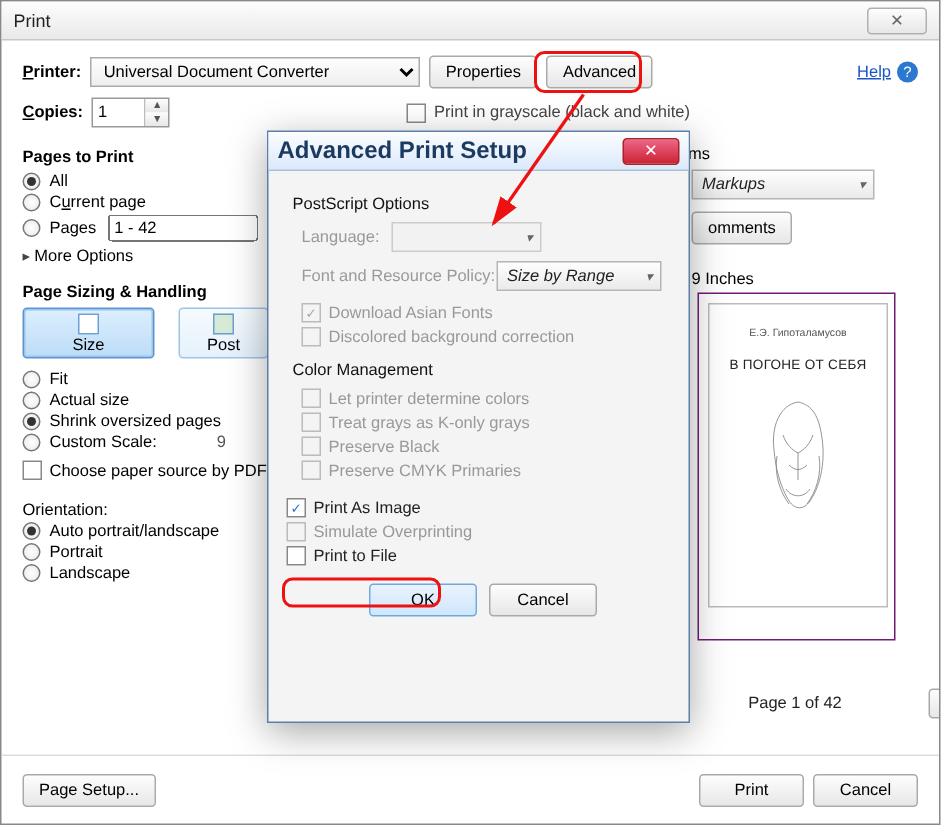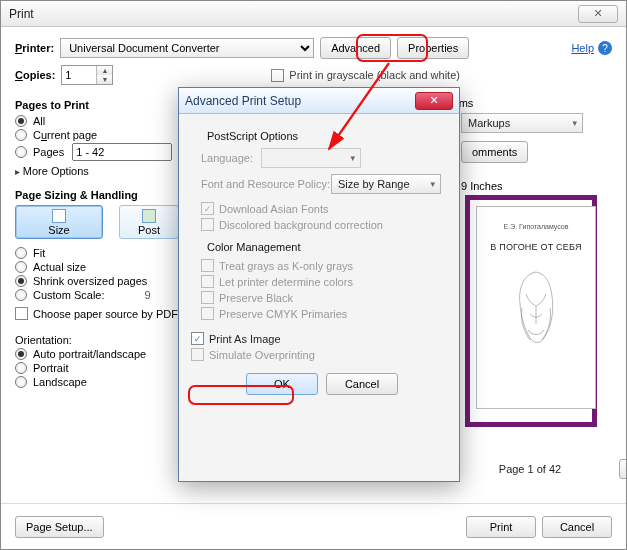--- a/index.html
+++ b/index.html
@@ -40,41 +40,41 @@
   .radio .dot.on::after { content:""; width:6px; height:6px; border-radius:50%; background:#333; }
 
   .size-btns { display:flex; gap:16px; margin:4px 0 8px 0; }
   .size-btn { width: 88px; height: 34px; border: 1px solid #9ec4e8; border-radius: 3px; display:flex; flex-direction:column; align-items:center; justify-content:center; background: linear-gradient(#f6fbff,#e5f1fb); gap:1px; }
   .size-btn.active { border-color:#5b96d3; background: linear-gradient(#dcefff,#bcdcf7); box-shadow: inset 0 0 0 1px #9ec4e8; }
   .size-btn .ic { width:14px; height:14px; border:1px solid #6d9fd0; background:#fff; }
 
   .disclosure { color:#000; margin-top:4px; cursor: default; }
   .disclosure::before { content:"▸ "; font-size:10px; color:#444; }
 
-  .preview-box { position:absolute; top:186px; right:30px; width:132px; height:232px; border:5px solid #701a75; background:#fff; padding:6px; }
+  .preview-box { position:absolute; top:186px; right:30px; width:132px; height:232px; border:1px solid #701a75; background:#fff; padding:6px; }
   .preview-inner { width:120px; height:203px; border:1px solid #bbb; background:#fff; display:flex; flex-direction:column; align-items:center; padding:8px 4px 4px 4px; }
   .preview-inner .auth { font-size:7px; color:#555; margin:8px 0 12px 0; }
   .preview-inner .ptitle { font-size:9px; color:#222; letter-spacing:0.2px; margin-bottom:6px; }
   .head-sketch { width: 60px; height: 90px; margin-top:6px; }
 
   .paging { position:absolute; right:30px; top:458px; width:218px; display:flex; align-items:center; }
   .pg-btn { width:20px; height:20px; border:1px solid #a9a9a9; background: linear-gradient(#fdfdfd,#e7e7e7); border-radius:3px; display:flex; align-items:center; justify-content:center; font-size:10px; }
   .pg-txt { flex:1; text-align:center; color:#222; }
 
   .footer { position:absolute; left:0; right:0; bottom:0; height:46px; padding: 8px 14px; border-top:1px solid #ddd; display:flex; align-items:center; }
 
   
   .modal-backdrop { position:absolute; left:177px; top:86px; width:282px; height:395px; box-shadow: 0 6px 24px rgba(0,0,0,0.35); border:1px solid #5b7fa8; background:#f4f4f4; }
   .modal-title { height:26px; background: linear-gradient(#fbfdff,#dbe9fb); display:flex; align-items:center; padding:0 6px; border-bottom:1px solid #a6bfdc; }
-  .modal-title .t { flex:1; font-size:12px; color:#1c3a5f; }
+  .modal-title .t { flex:1; font-size:16px; color:#1c3a5f;font-weight:bold; }
   .modal-close { width:38px; height:18px; border-radius:3px; background: linear-gradient(#e68,#c23); border:1px solid #a22; color:#fff; display:flex; align-items:center; justify-content:center; }
   .modal-body { padding:10px 12px; color:#222; }
-  .group-title { color:#111; margin:6px 0 6px 16px; }
+  .group-title { color:#111; margin:6px 0 6px 4px; }
   .disabled-txt { color:#999; }
-  .sel-dd { height:20px; border:1px solid #b5b5b5; background: linear-gradient(#fefefe,#eaeaea); display:inline-flex; align-items:center; padding:0 18px 0 6px; position:relative; min-width:100px; color:#222;}
+  .sel-dd { height:20px; border:1px solid #b5b5b5; background: linear-gradient(#fefefe,#eaeaea); display:inline-flex; align-items:center; padding:0 18px 0 6px; position:relative; min-width:100px; color:#222;font-style:italic;}
   .sel-dd.dis { color:#aaa; border-color:#ccc; background:#f2f2f2; }
   .sel-dd::after { content:"▾"; position:absolute; right:5px; font-size:9px; color:#666; }
   .ck-row { display:flex; align-items:center; margin:3px 0; }
   .modal-foot { display:flex; justify-content:center; gap:2px; margin-top:12px; }
 
   
   .annot { position:absolute; pointer-events:none; }
   .red-rect { border:2px solid #e11; border-radius:7px; }
 
   
@@ -87,25 +87,25 @@
   <span class="title">Print</span>
   <div class="close-btn">
     <span>✕</span>
   </div>
 </div>
 
 <div class="content">
 
   <div class="row">
     <span class="lbl"><span class="u">P</span>rinter:</span>
-    <select style="width:254px">
+    <select style="width:220px">
       <option>Universal Document Converter</option>
     </select>
+    <div class="btn">Properties</div>
     <div class="btn" style="position:relative;">Advanced</div>
-    <div class="btn">Properties</div>
     <div style="flex:1"></div>
     <span class="link"><span class="u">Help</span></span>
     <span class="help-icon">?</span>
   </div>
 
   <div class="row">
     <span class="lbl"><span class="u">C</span>opies:</span>
     <div class="spin">
       <input value="1" style="">
       <div class="arrows">
@@ -259,42 +259,46 @@
         <span class="disabled-txt">Download Asian Fonts</span>
       </div>
     <div class="ck-row" style="margin-left:10px; margin-bottom:10px">
         <span class="checkbox disabled"></span>
         <span class="disabled-txt">Discolored background correction</span>
       </div>
 
     <div class="group-title">Color Management</div>
     <div class="ck-row" style="margin-left:10px">
         <span class="checkbox disabled"></span>
+        <span class="disabled-txt">Let printer determine colors</span>
+      </div>
+    <div class="ck-row" style="margin-left:10px">
+        <span class="checkbox disabled"></span>
         <span class="disabled-txt">Treat grays as K-only grays</span>
-      </div>
-    <div class="ck-row" style="margin-left:10px">
-        <span class="checkbox disabled"></span>
-        <span class="disabled-txt">Let printer determine colors</span>
       </div>
     <div class="ck-row" style="margin-left:10px">
         <span class="checkbox disabled"></span>
         <span class="disabled-txt">Preserve Black</span>
       </div>
     <div class="ck-row" style="margin-left:10px; margin-bottom:12px">
         <span class="checkbox disabled"></span>
         <span class="disabled-txt">Preserve CMYK Primaries</span>
       </div>
 
     <div class="ck-row">
         <span class="checkbox">✓</span>
         <span>Print As Image</span>
       </div>
     <div class="ck-row">
         <span class="checkbox disabled"></span>
         <span class="disabled-txt">Simulate Overprinting</span>
+      </div>
+    <div class="ck-row">
+        <span class="checkbox"></span>
+        <span>Print to File</span>
       </div>
 
     <div class="modal-foot">
       <div class="btn sel" style="width:72px">OK</div>
       <div class="btn" style="width:72px">Cancel</div>
     </div>
   </div>
 </div>
 
 <div class="annot red-rect" style="left:355px; top:33px; width:72px; height:28px;"></div>

